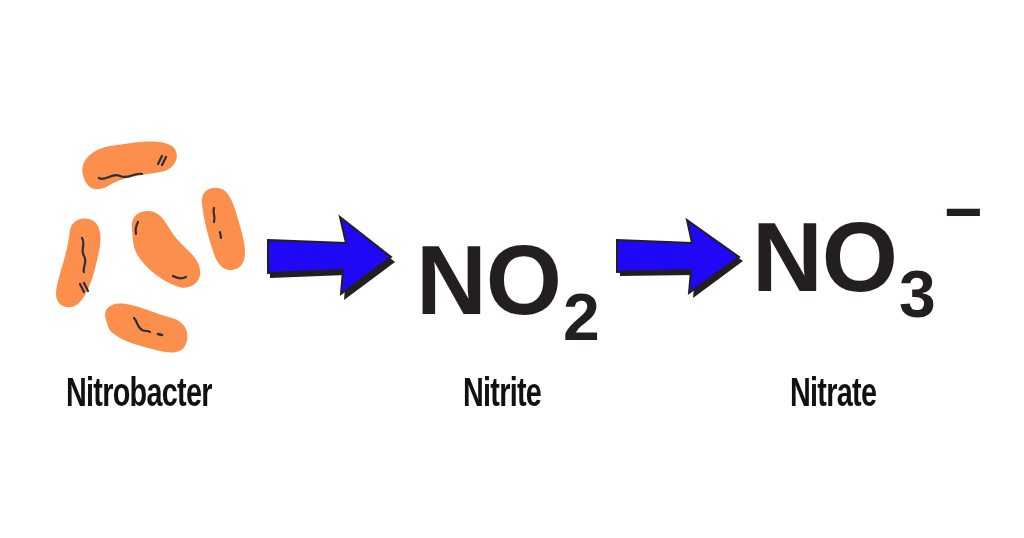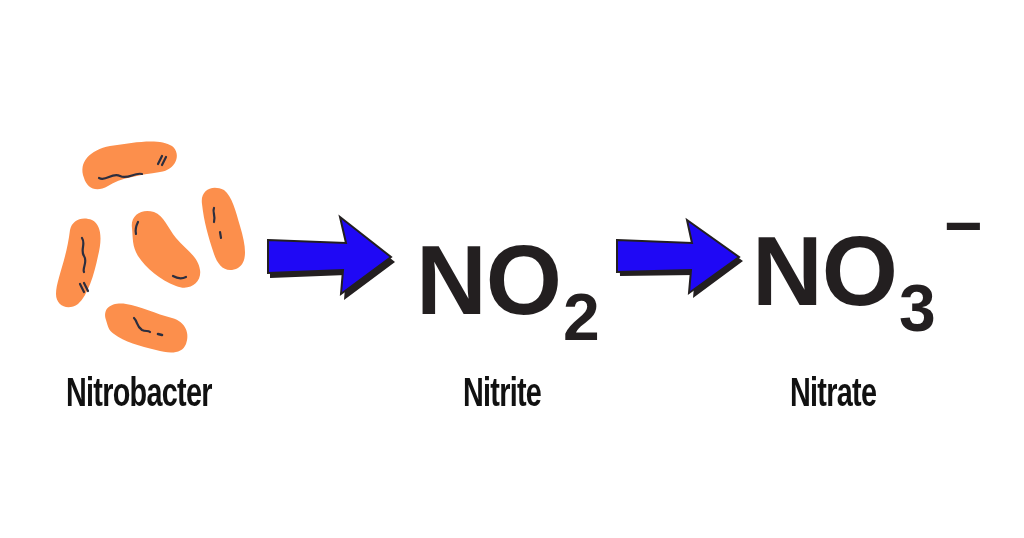--- a/index.html
+++ b/index.html
@@ -53,19 +53,19 @@
 
 <svg class="layer" width="1024" height="538" viewBox="0 0 1024 538">
   <path d="M617,241 L694,244 L689,221 L741,258 L691,295 L693,272 L618,273 Z" fill="#231f20" transform="translate(2,3)"></path>
   <path d="M617,240 L692,243 L687,220 L739,257 L689,293 L691,270 L617,272 Z" fill="#1f08f5" stroke="#231f20" stroke-width="2"></path>
 </svg>
 
 <div class="formula" style="left:416px; top:199px;margin-top:32px;">
   <span class="main">NO</span><span class="sub">2</span>
 </div>
 
-<div class="formula" style="left:752px; top:222px;">
+<div class="formula" style="left:752px; top:208px;">
   <span class="main">NO</span><span class="sub">3</span><span class="sup" style="left:192px;">−</span>
 </div>
 
 <div class="label" style="left:66px; top:372px; transform: scaleX(0.72);">Nitrobacter</div>
 <div class="label" style="left:463px; top:372px; transform: scaleX(0.72);">Nitrite</div>
 <div class="label" style="left:790px; top:372px; transform: scaleX(0.72);">Nitrate</div>
 
 </body></html>

